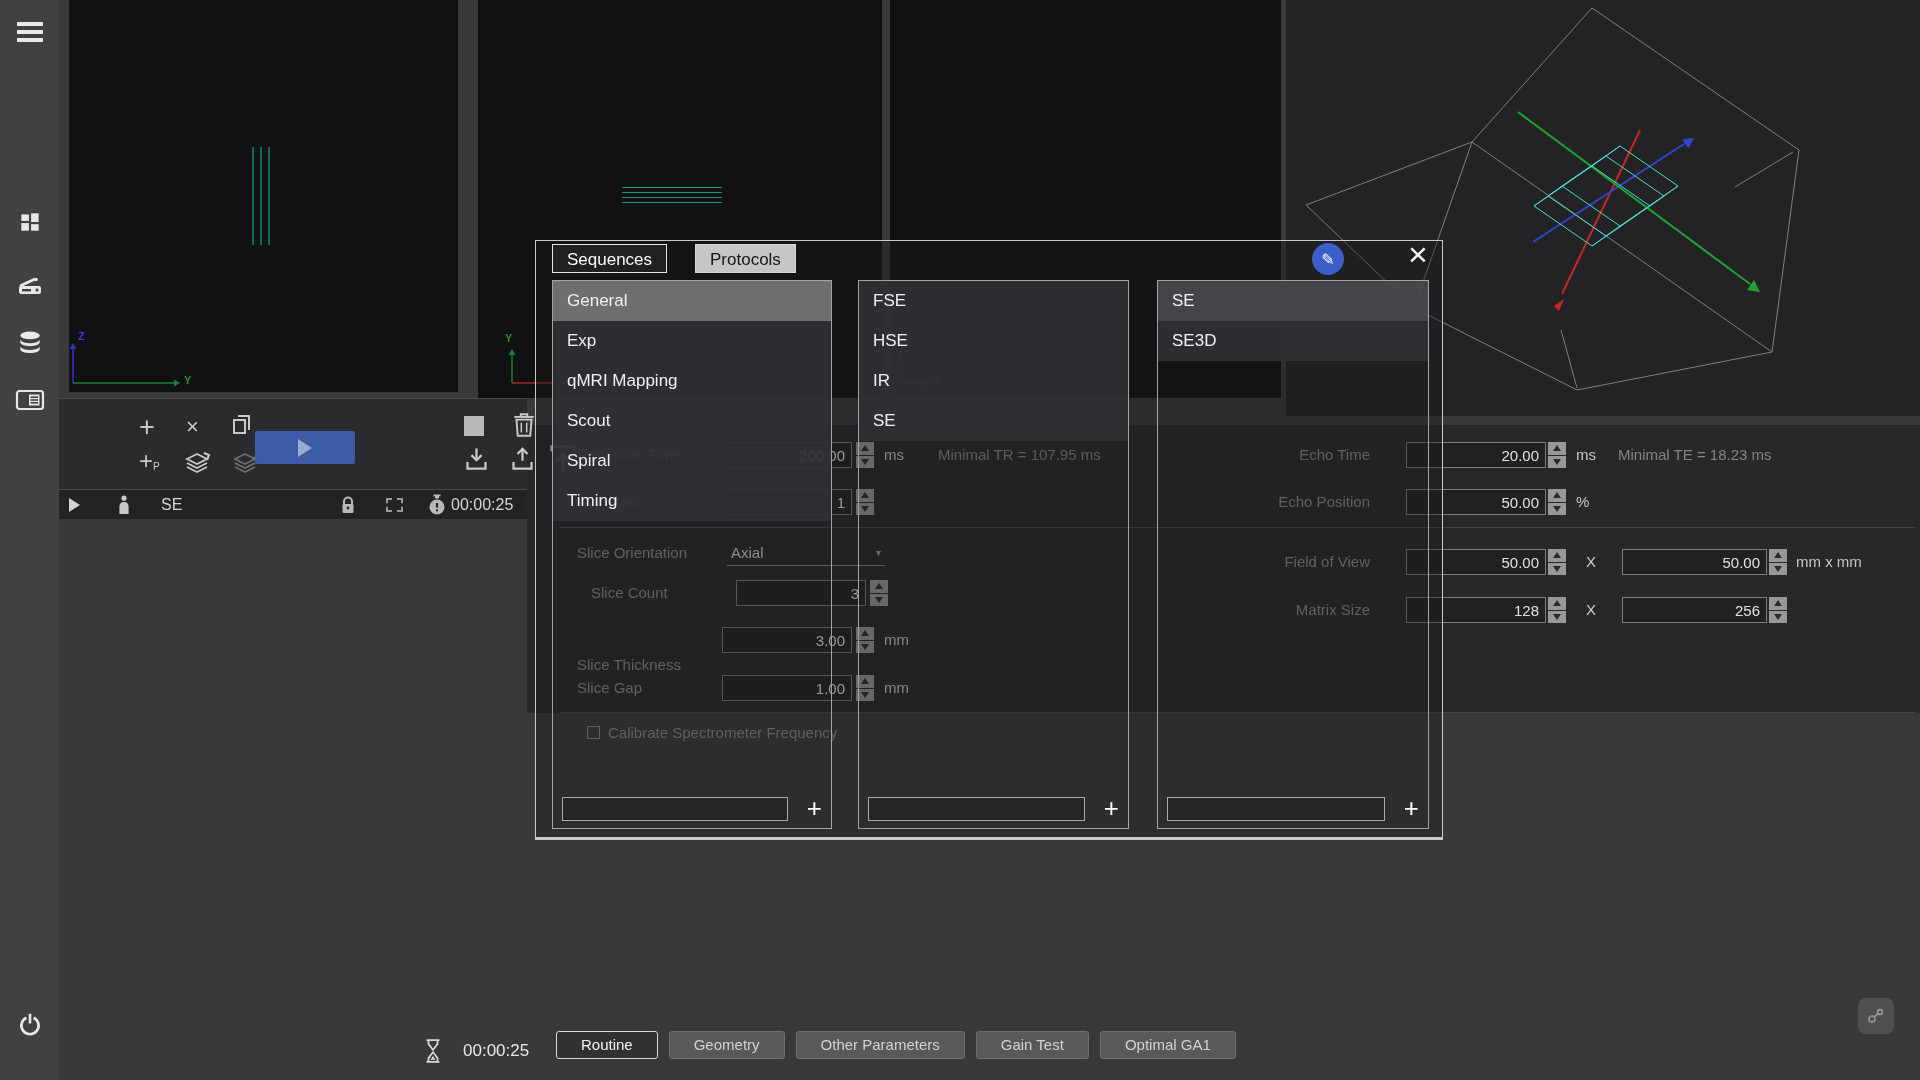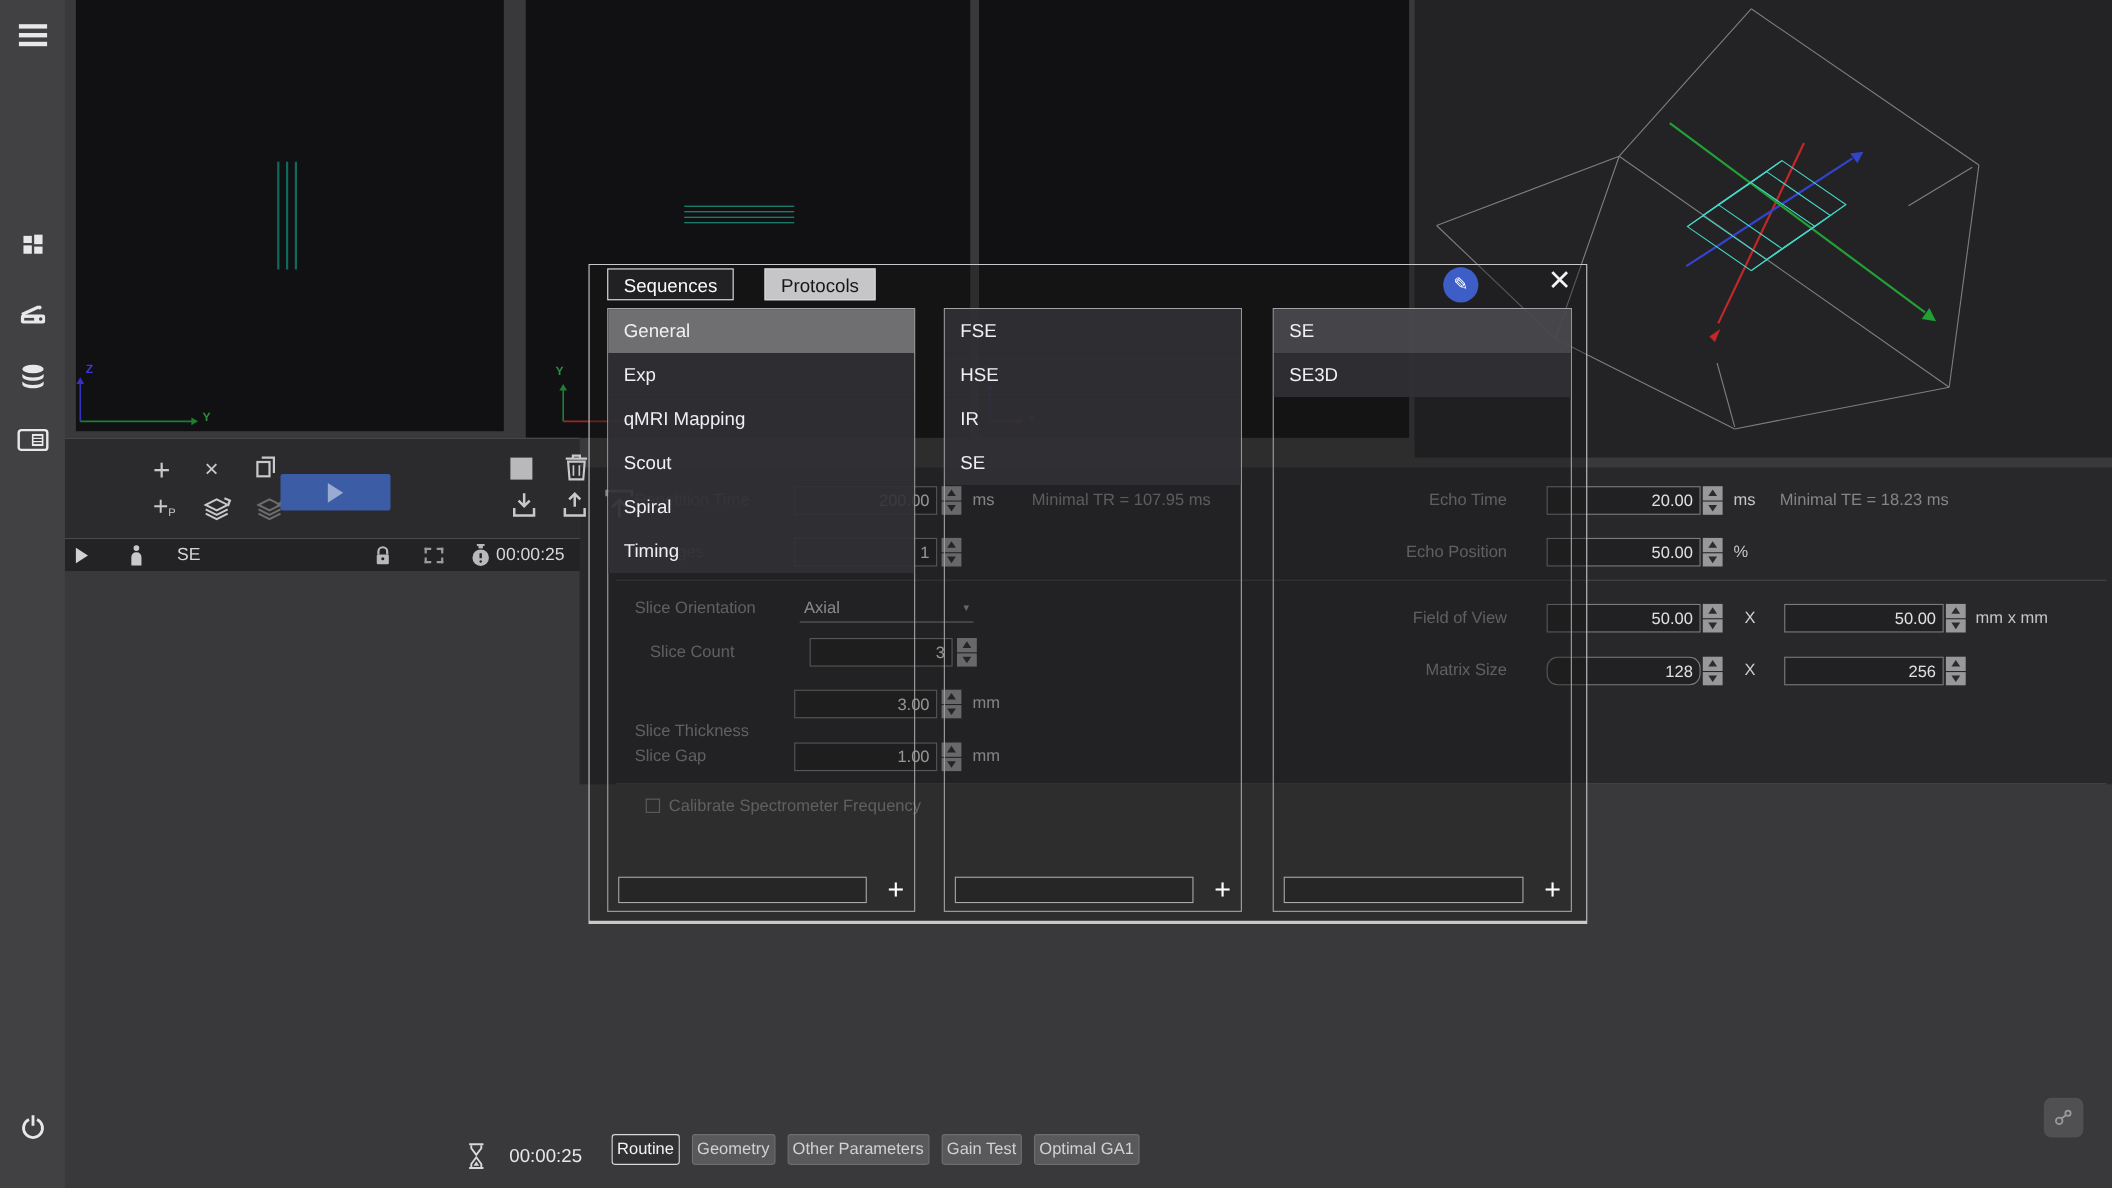--- a/index.html
+++ b/index.html
@@ -58,21 +58,21 @@
   .mrow.sel2{background:rgba(74,74,78,.92);}
   .addrow{position:absolute;left:9px;right:9px;bottom:6px;height:26px;}
   .addrow input{position:absolute;left:0;top:1px;width:calc(100% - 34px);height:24px;background:rgba(10,10,12,.2);border:1px solid #a9a9ac;color:#e8e8ea;padding:0 5px;font-size:14px;outline:none;}
   .addrow .plus{position:absolute;right:0;top:-3px;color:#fff;font-size:26px;font-weight:300;cursor:pointer;}
   .pencilbtn{position:absolute;left:776px;top:2px;width:32px;height:32px;border-radius:50%;background:#3d5ec7;color:#fff;display:flex;align-items:center;justify-content:center;font-size:16px;}
   .closebtn{position:absolute;left:864px;top:-6px;color:#f4f4f6;font-size:34px;font-weight:300;width:36px;text-align:center;}
 
   
   .ftimer{position:absolute;left:463px;top:1041px;color:#e8e8ea;font-size:17px;z-index:2;}
   .ftabs{position:absolute;left:556px;top:1031px;display:flex;gap:11px;z-index:2;}
-  .ftab{height:28px;line-height:26px;padding:0 4px;font-size:15px;border-radius:3px;}
+  .ftab{height:28px;line-height:26px;padding:0 24px;font-size:15px;border-radius:3px;}
   .ftab.active{background:#313134;border:1px solid #d8d8da;color:#f2f2f4;}
   .ftab.off{background:#59595b;border:1px solid #6e6e70;color:#d2d2d4;}
   .widgetbtn{position:absolute;left:1858px;top:998px;width:36px;height:36px;background:#505053;border-radius:7px;display:flex;align-items:center;justify-content:center;z-index:2;}
   .dashedbox{width:17px;height:14px;border:2px dashed #9a9a9c;}
 </style>
 </head>
 <body>
 
 <div class="app">
 
@@ -399,21 +399,21 @@
     <span class="fbox" style="left:1622px;width:145px;">50.00</span>
     <span class="spin" style="left:1769px;">
         <span class="sb"></span>
         <span class="sb"></span>
       </span>
     <span class="funit" style="left:1796px;">mm x mm</span>
   </div>
 
   <div class="frow" style="top:597px;">
     <span class="flr" style="left:1180px;width:190px;">Matrix Size</span>
-    <span class="fbox" style="left:1406px;width:140px;border-radius:10px;">128</span>
+    <span class="fbox" style="left:1406px;width:140px;">128</span>
     <span class="spin" style="left:1548px;">
         <span class="sb"></span>
         <span class="sb"></span>
       </span>
     <span class="fsep" style="left:1586px;">X</span>
     <span class="fbox" style="left:1622px;width:145px;">256</span>
     <span class="spin" style="left:1769px;">
         <span class="sb"></span>
         <span class="sb"></span>
       </span>

